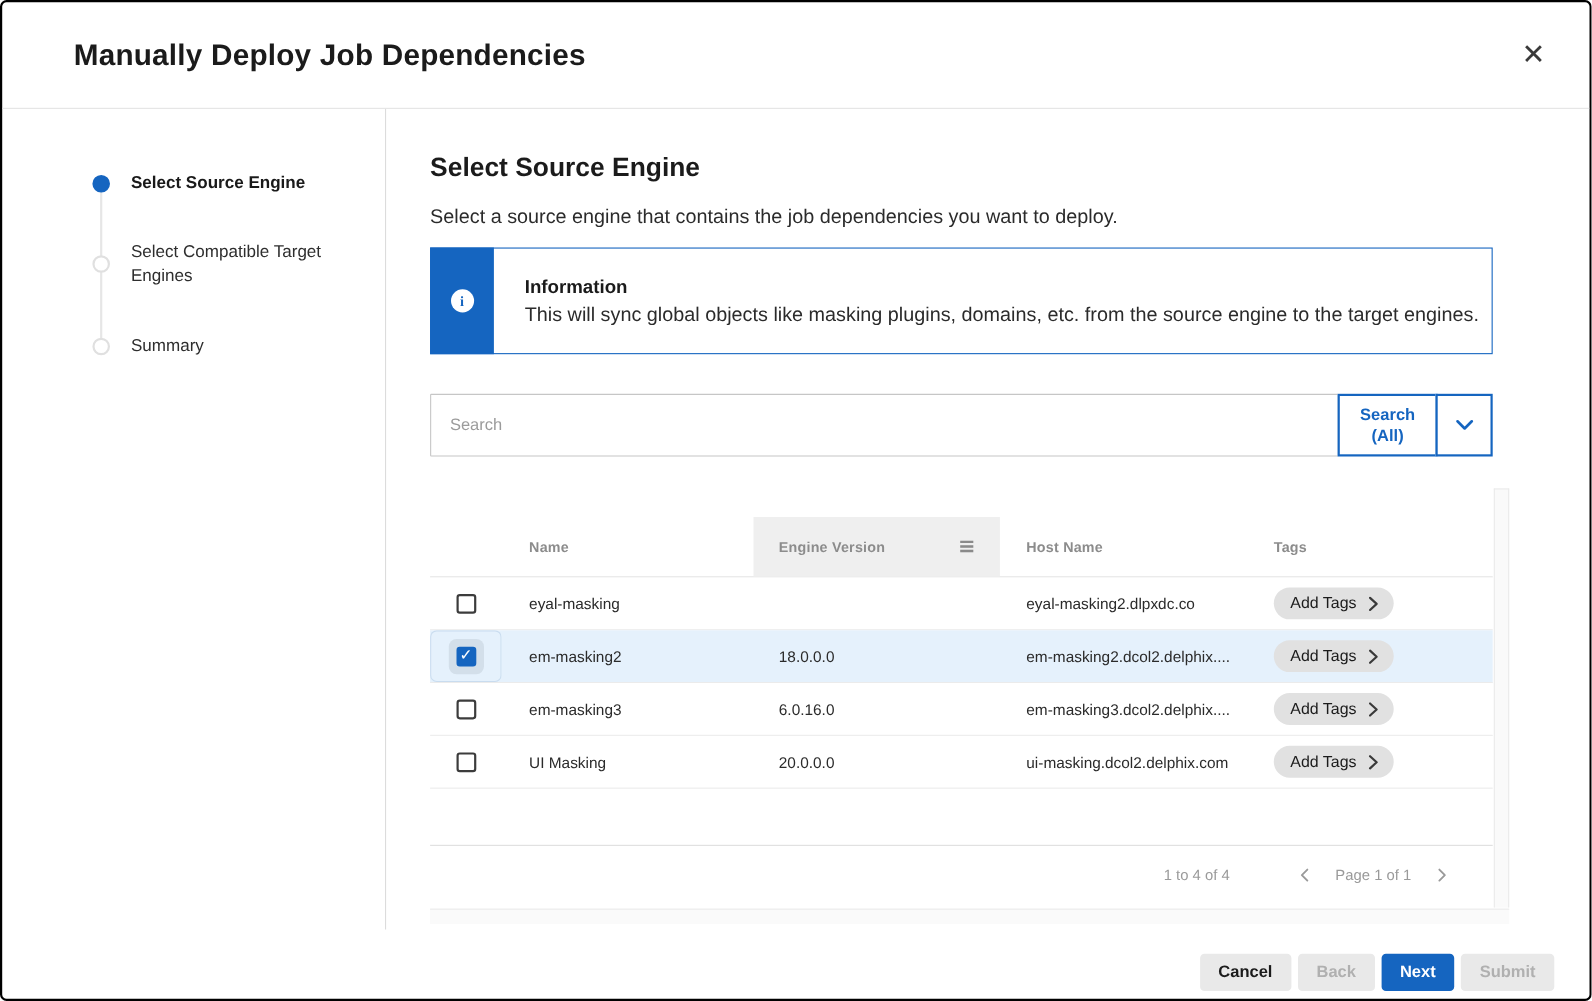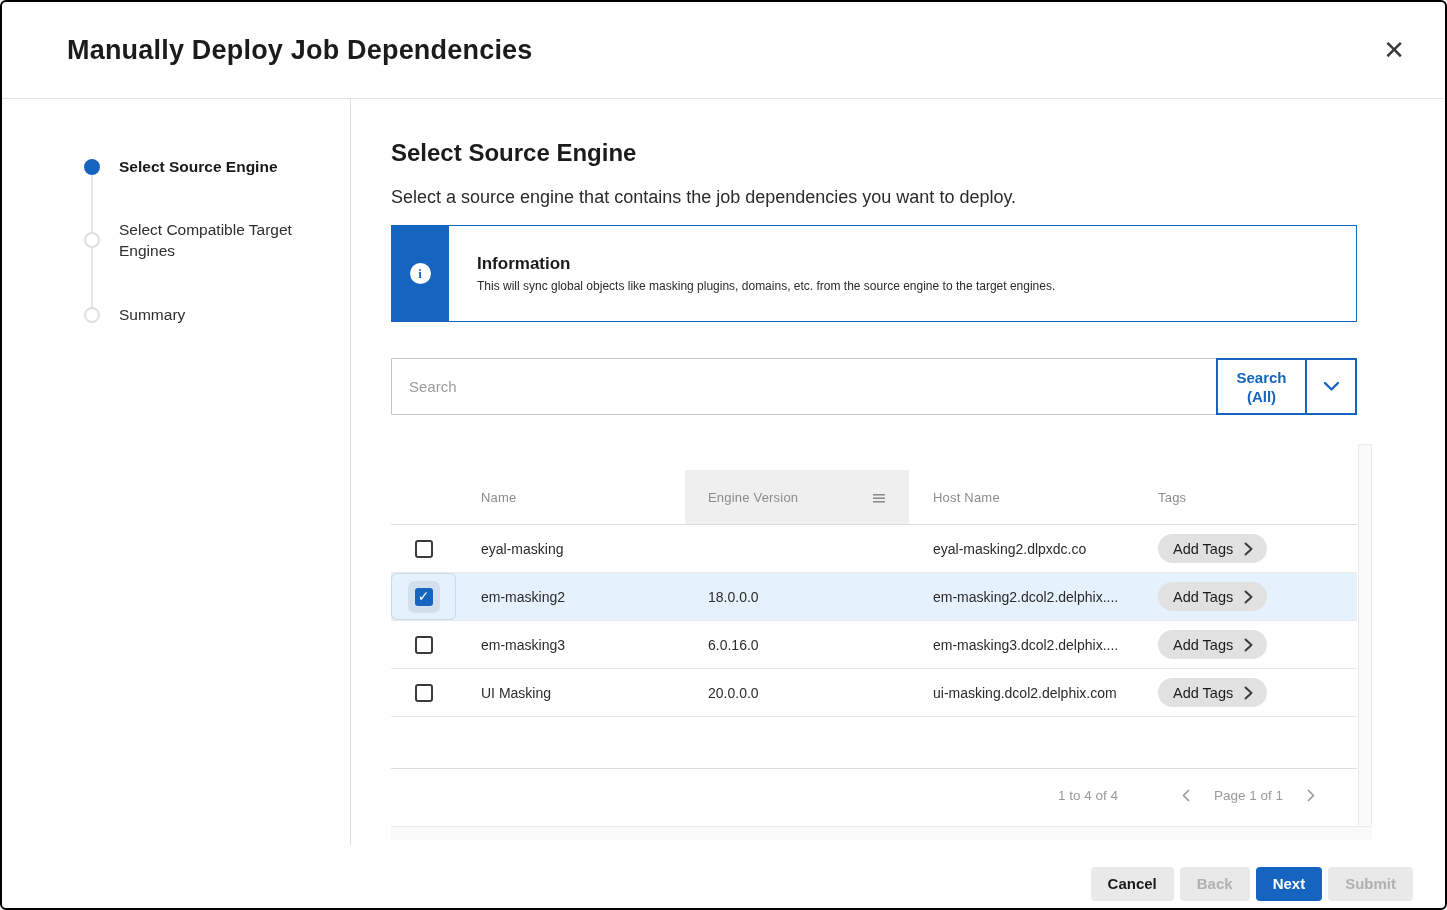--- a/index.html
+++ b/index.html
@@ -66,21 +66,21 @@
     background:#1565C0; display:flex; align-items:center; justify-content:center;
   }
   .info-icon {
     width:21px; height:21px; border-radius:50%; background:#fff;
     color:#1565C0; font-weight:bold; font-size:13px;
     display:flex; align-items:center; justify-content:center;
     font-family:"Liberation Serif", serif;
   }
   .info-content { display:flex; flex-direction:column; justify-content:center; padding-left:28px; }
   .info-title { font-size:17px; font-weight:bold; color:#1B1B1B; margin-bottom:5px; }
-  .info-msg { font-size:12px; color:#2B2B2B; }
+  .info-msg { font-size:18px; color:#2B2B2B; }
 
   
   .search-row { margin-top:36px; width:966px; height:57px; display:flex; }
   .search-input {
     flex:1; border:1px solid #C6C6C6; border-radius:1px;
     font-size:15px; color:#333; padding:0 17px; outline:none;
     font-family:"Liberation Sans", sans-serif;
   }
   .search-input::placeholder { color:#9B9B9B; }
   .search-btn {
@@ -103,21 +103,21 @@
     background:#FAFAFA; border-left:1px solid #EAEAEA; border-right:1px solid #EAEAEA;
     border-top:1px solid #EAEAEA;
   }
   .h-track {
     position:absolute; left:0; right:0; bottom:0; height:14px;
     background:#FAFAFA; border-top:1px solid #EAEAEA;
   }
   .grid { margin-right:15px; padding-top:26px; }
   .grid-header {
     display:flex; height:55px; border-bottom:1px solid #DEDEDE;
-    color:#8C8C8C; font-size:13px; font-weight:normal; letter-spacing:.2px;justify-content:space-between;
+    color:#8C8C8C; font-size:13px; font-weight:bold; letter-spacing:.2px;justify-content:space-between;
   }
   .gh-cell { display:flex; align-items:center; }
   .col-check { flex:none; width:65px; justify-content:center; }
   .col-name { flex:none; width:229px; padding-left:25px; }
   .col-engine { flex:none; width:224px; padding-left:23px; }
   .col-host { flex:none; width:224px; padding-left:24px; }
   .col-tags { flex:1; padding-left:25px; }
   .gh-cell.col-engine {
     background:#EFEFEF; justify-content:space-between; padding-right:22px;
   }

